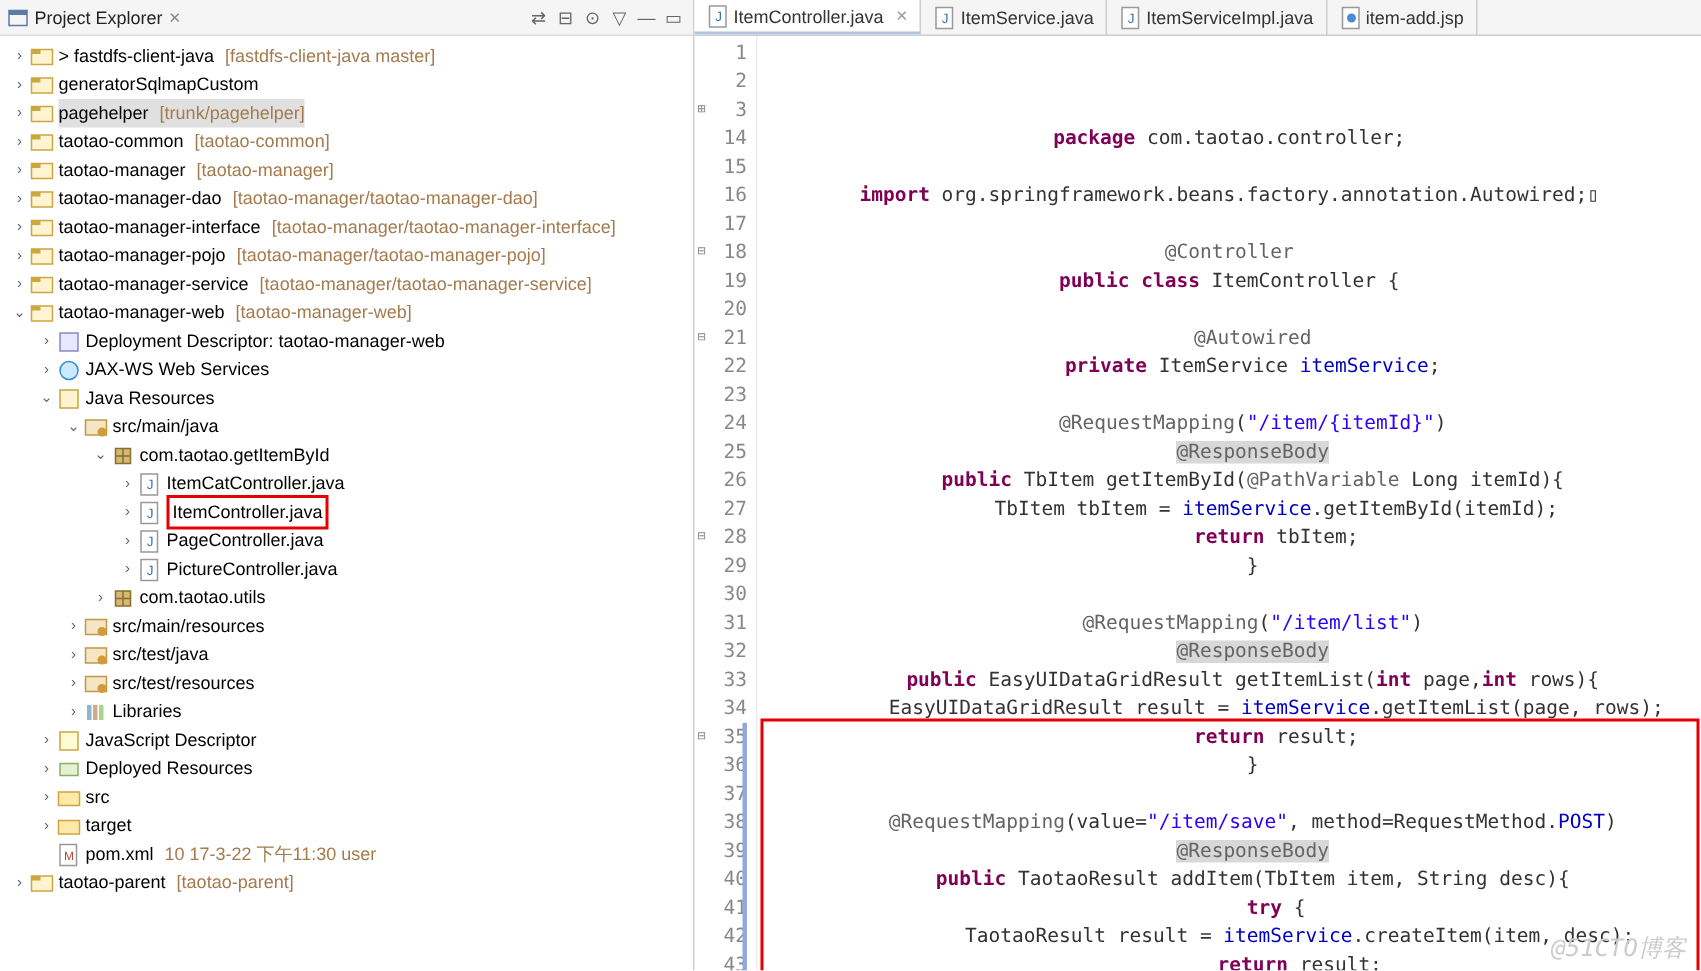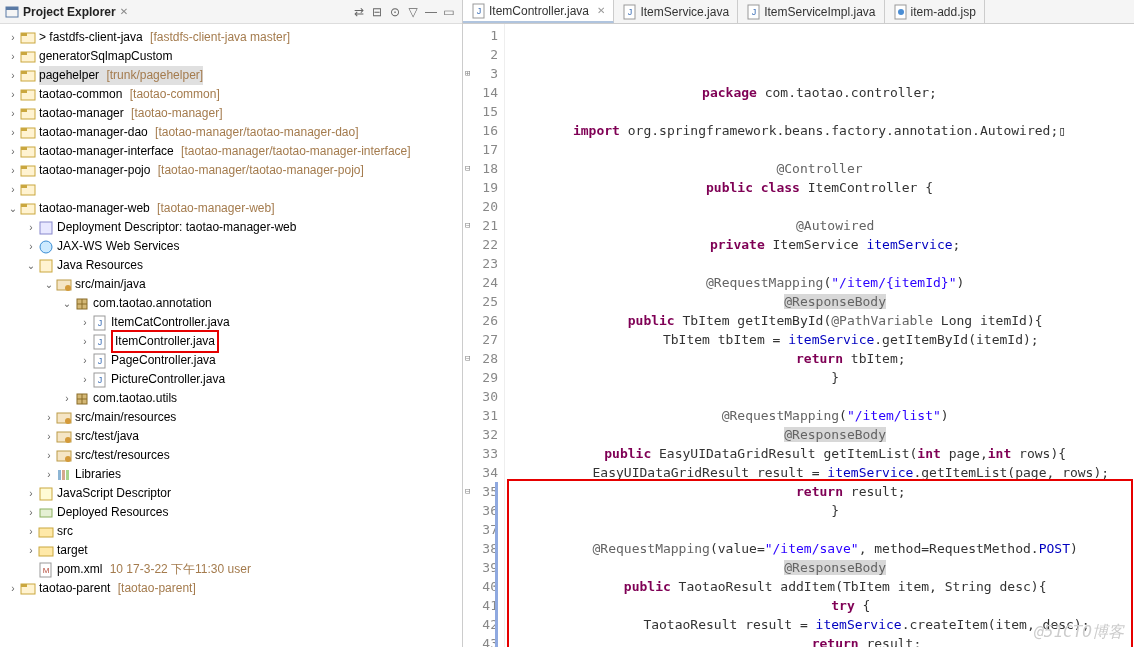--- a/index.html
+++ b/index.html
@@ -2,21 +2,21 @@
 <html><head>
 <meta charset="utf-8">
 <style>
 * { box-sizing: border-box; margin: 0; padding: 0; }
 body { font-family: "Microsoft YaHei", "Segoe UI", sans-serif; font-size: 12px; background: #fff; color: #333; width: 1134px; height: 647px; overflow: hidden; display: flex; }
 
 
 .left-panel { width: 463px; border-right: 1px solid #ccc; display: flex; flex-direction: column; }
 .explorer-header { display: flex; align-items: center; padding: 2px 4px; border-bottom: 1px solid #ddd; background: #f5f5f5; height: 24px; }
 .explorer-header .title-icon { width: 16px; height: 16px; margin-right: 3px; display: inline-flex; align-items: center; justify-content: center; color: #5a7aa5; }
-.explorer-header .title { font-weight: bold; color: #222; }
+.explorer-header .title { font-weight: normal; color: #222; }
 .explorer-header .x-icon { font-size: 10px; color: #888; margin-left: 4px; }
 .explorer-header .spacer { flex: 1; }
 .explorer-header .tb-btn { width: 18px; height: 18px; display: inline-flex; align-items: center; justify-content: center; color: #666; cursor: pointer; }
 .tree { padding: 4px 2px; overflow: auto; flex: 1; }
 .tree-row { display: flex; align-items: center; height: 19px; line-height: 19px; white-space: nowrap; cursor: pointer; }
 .tree-arrow { width: 14px; text-align: center; color: #666; font-size: 10px; user-select: none; }
 .tree-icon { width: 16px; height: 16px; margin: 0 3px 0 0; display: inline-flex; align-items: center; justify-content: center; font-size: 12px; }
 .proj-name { color: #000; }
 .proj-ctx { color: #a47b4d; margin-left: 4px; }
 .highlighted { background: #e0e0e0; }
@@ -150,20 +150,21 @@
         <span><span class="proj-name">taotao-manager-pojo</span> <span class="proj-ctx">[taotao-manager/taotao-manager-pojo]</span></span>
       </div>
       <div class="tree-row" style="padding-left: 4px;">
         <span class="tree-arrow">›</span>
         <span class="tree-icon">
           <svg width="16" height="16">
             <rect x="1" y="3" width="14" height="10" fill="#fff3d1" stroke="#caa73f"></rect>
             <rect x="1" y="3" width="6" height="3" fill="#caa73f"></rect>
           </svg>
         </span>
+        <span><span class="proj-name">taotao-manager-service</span> <span class="proj-ctx">[taotao-manager/taotao-manager-service]</span></span>
       </div>
       <div class="tree-row" style="padding-left: 4px;">
         <span class="tree-arrow">⌄</span>
         <span class="tree-icon">
           <svg width="16" height="16">
             <rect x="1" y="3" width="14" height="10" fill="#fff3d1" stroke="#caa73f"></rect>
             <rect x="1" y="3" width="6" height="3" fill="#caa73f"></rect>
           </svg>
         </span>
         <span><span class="proj-name">taotao-manager-web</span> <span class="proj-ctx">[taotao-manager-web]</span></span>
@@ -207,21 +208,21 @@
       </div>
       <div class="tree-row" style="padding-left: 58px;">
         <span class="tree-arrow">⌄</span>
         <span class="tree-icon">
           <svg width="16" height="16">
             <rect x="3" y="3" width="10" height="10" fill="#d4b876" stroke="#8a6d28"></rect>
             <line x1="8" y1="3" x2="8" y2="13" stroke="#8a6d28"></line>
             <line x1="3" y1="8" x2="13" y2="8" stroke="#8a6d28"></line>
           </svg>
         </span>
-        <span><span class="proj-name">com.taotao.annotation</span></span>
+        <span><span class="proj-name">com.taotao.getItemById</span></span>
       </div>
       <div class="tree-row" style="padding-left: 76px;">
         <span class="tree-arrow">›</span>
         <span class="tree-icon">
           <svg width="16" height="16">
             <rect x="2" y="1" width="11" height="14" fill="#fff" stroke="#999"></rect>
             <text x="8" y="11" font-size="9" text-anchor="middle" fill="#3a6db5">J</text>
           </svg>
         </span>
         <span><span class="proj-name">ItemCatController.java</span></span>

